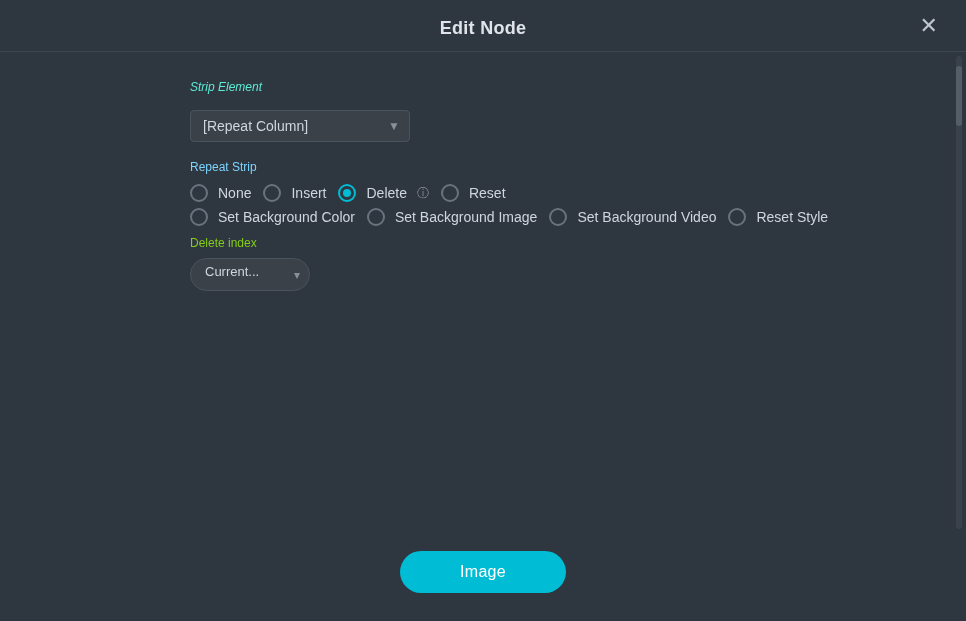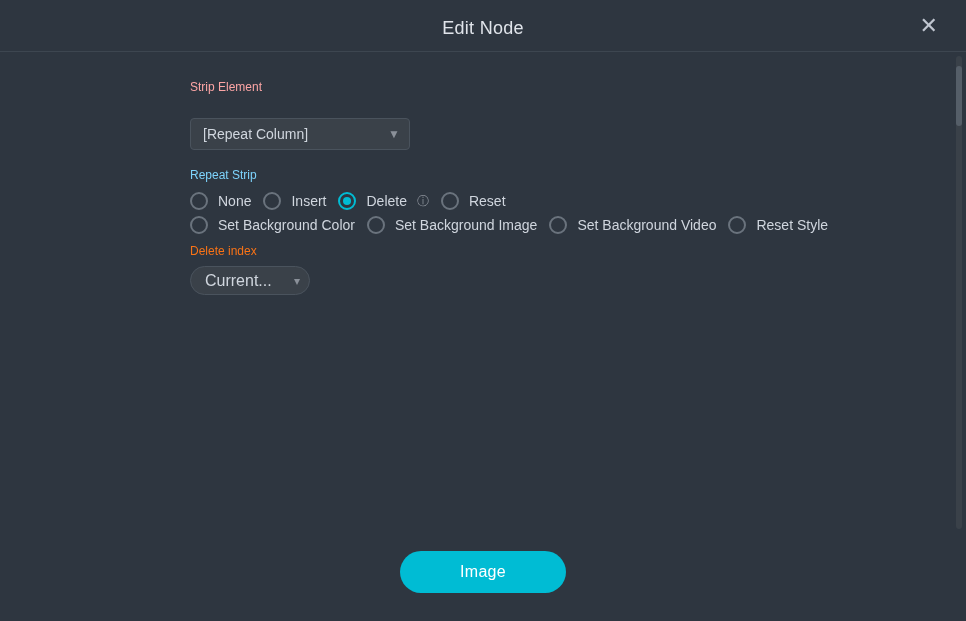--- a/index.html
+++ b/index.html
@@ -26,21 +26,21 @@
       width: 100%;
       display: flex;
       align-items: center;
       justify-content: center;
       padding: 18px 0 12px 0;
       position: relative;
     }
     .modal-title {
       color: #e0e4ea;
       font-size: 18px;
-      font-weight: 400;
+      font-weight: 700;
       letter-spacing: 0.3px;
     }
     .close-btn {
       position: absolute;
       right: 22px;
       top: 50%;
       transform: translateY(-50%);
       background: none;
       border: none;
       color: #c0c6d0;
@@ -86,24 +86,25 @@
       height: 60px;
       background: #555e68;
       border-radius: 3px;
       position: absolute;
       top: 10px;
     }
     .form-section {
       margin-bottom: 14px;
     }
     .field-label {
-      color: #fca5a5;
-      font-size: 12px;
-      margin-bottom: 24px;
+      color: #5eead4;
+      font-size: 12px;
+      margin-bottom: 16px;
       font-weight: 400;
+      font-style: italic;
     }
     .select-wrapper {
       position: relative;
       display: inline-block;
     }
     .select-input {
       background: #3a4149;
       border: 1px solid #4a535d;
       border-radius: 4px;
       color: #d0d6de;
@@ -168,31 +169,31 @@
     }
     .info-icon {
       color: #8a9099;
       font-size: 12px;
       cursor: pointer;
     }
     .delete-index-section {
       margin-top: 10px;
     }
     .delete-index-label {
-      color: #f97316;
+      color: #84cc16;
       font-size: 12px;
       margin-bottom: 8px;
     }
     .select-small {
       background: #3a4149;
       border: 1px solid #4a535d;
       border-radius: 20px;
       color: #d0d6de;
-      font-size: 16px;
-      padding: 5px 28px 5px 14px;
+      font-size: 13px;
+      padding: 5px 28px 11px 14px;
       width: 120px;
       appearance: none;
       cursor: pointer;
       outline: none;
     }
     .footer-area {
       width: 100%;
       display: flex;
       justify-content: center;
       padding: 18px 0 28px 0;

